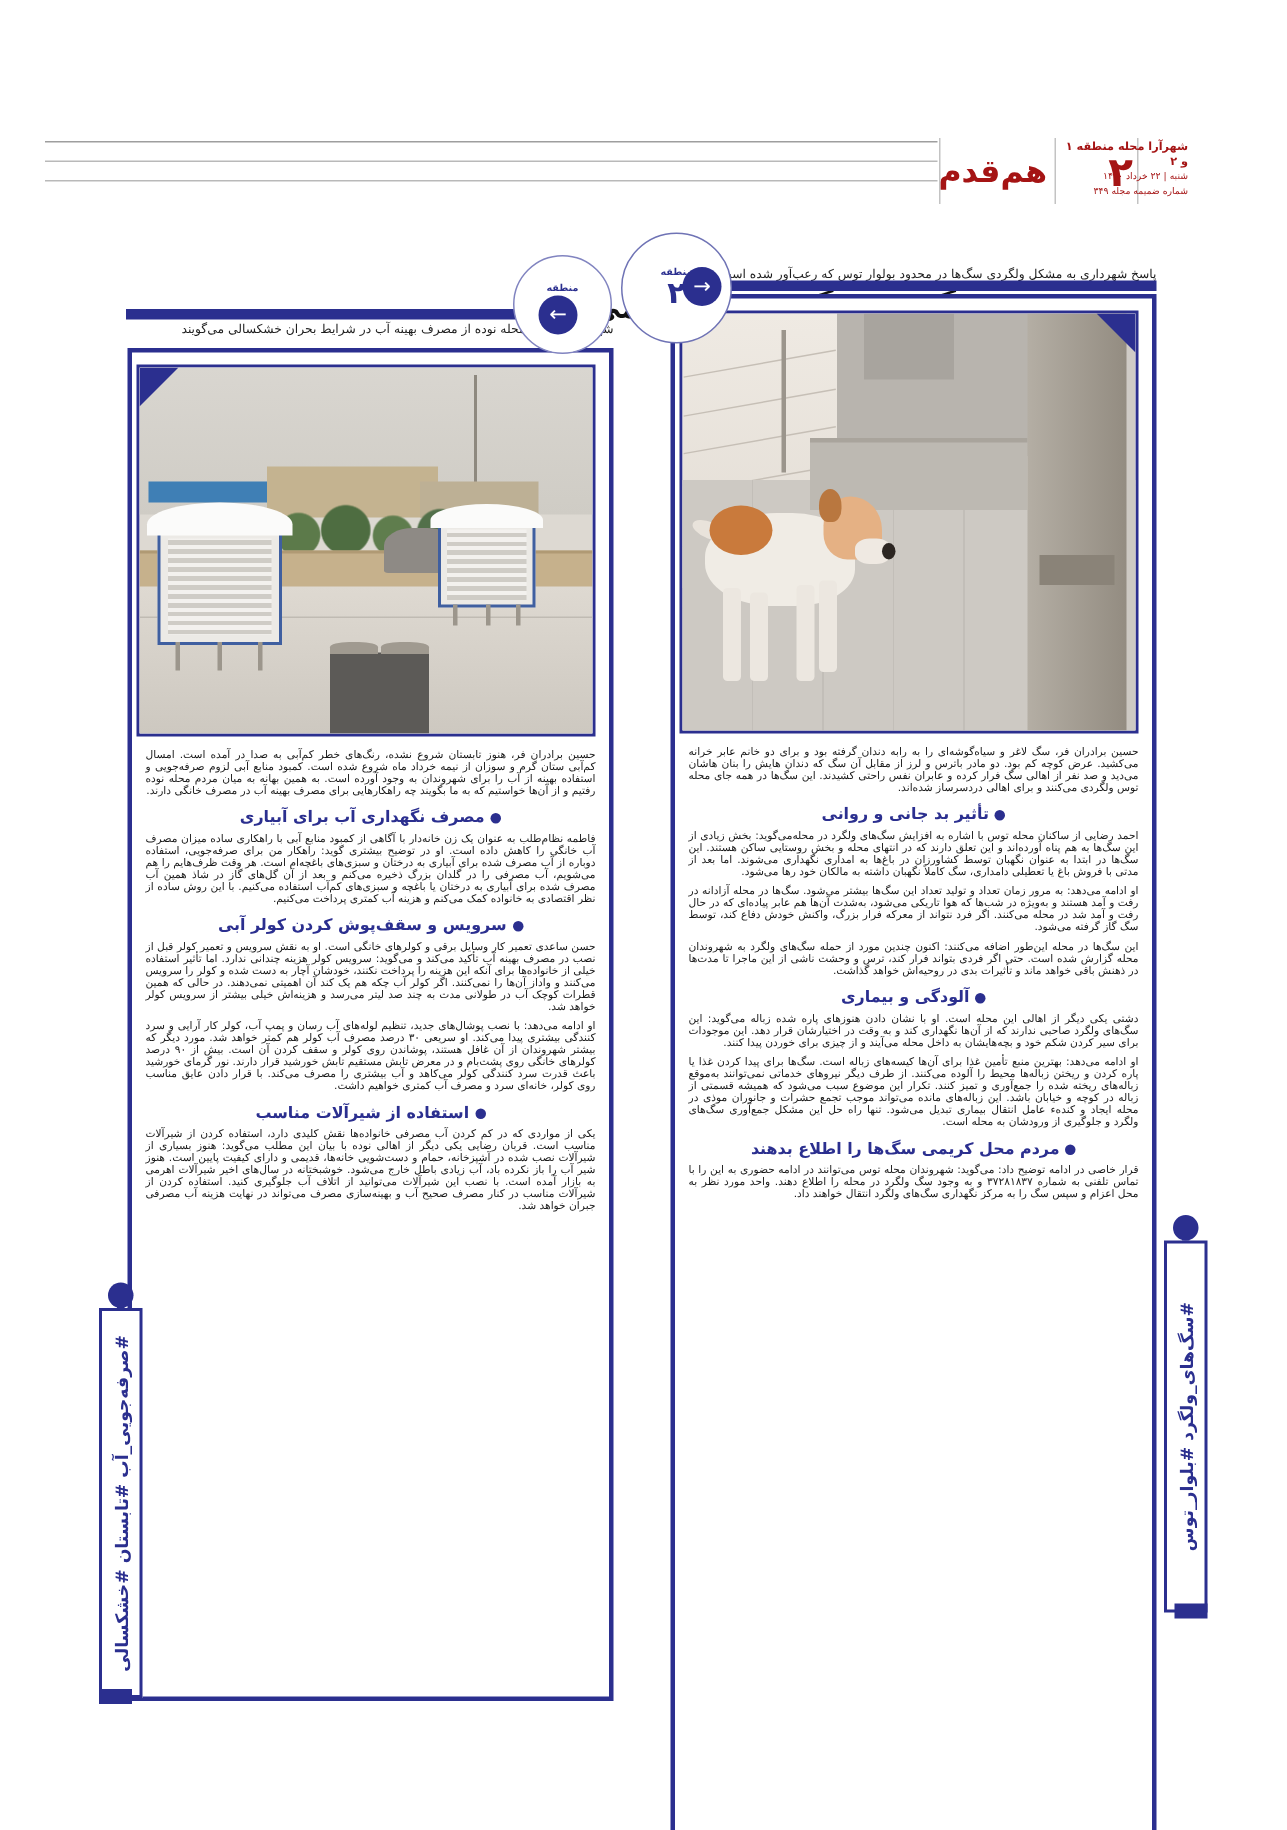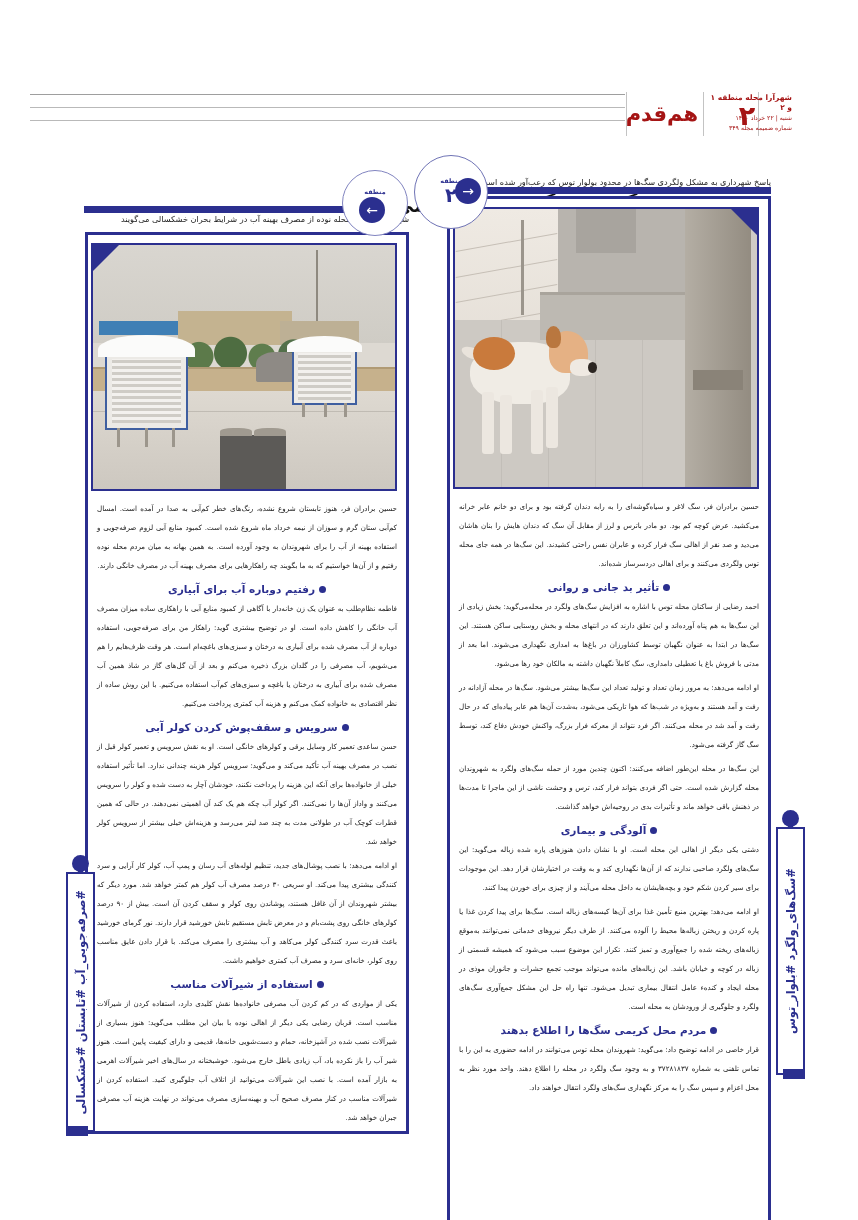--- a/index.html
+++ b/index.html
@@ -110,21 +110,21 @@
   .cooler .legs i:nth-child(1){left:4%;}
   .cooler .legs i:nth-child(2){left:48%;}
   .cooler .legs i:nth-child(3){right:4%;}
   .c1{left:4%;top:44%;width:26%;height:30%;}
   .c2{left:66%;top:42%;width:20%;height:22%;}
   .barrels{position:absolute;left:42%;bottom:0;width:22%;height:22%;background:#5c5a57;}
   .barrels:before{content:"";position:absolute;left:0;top:-14%;width:48%;height:16%;background:#a09a90;border-radius:40% 40% 0 0;}
   .barrels:after{content:"";position:absolute;right:0;top:-14%;width:48%;height:16%;background:#a09a90;border-radius:40% 40% 0 0;}
   .tarp{position:absolute;left:54%;top:44%;width:16%;height:12%;background:#8e8a85;border-radius:40% 40% 6% 6%;}
   .ptxt{
-    font-size:7.1px;line-height:19px;text-align:justify;color:#191919;
+    font-size:7.1px;line-height:8px;text-align:justify;color:#191919;
     margin:0 0 5px 0;direction:rtl;letter-spacing:-.18px;
   }
   .ptxt.first{text-indent:0;}
   .subhead{
     display:flex;align-items:center;gap:4px;direction:rtl;justify-content:flex-start;
     color:#2b2f8f;font-weight:bold;font-size:10.6px;margin:8px 0 4px 0;
     width:100%;
   }
   .subhead .dot{width:7px;height:7px;border-radius:50%;background:#2b2f8f;flex:0 0 auto;}
   .subhead .txt{white-space:nowrap;}
@@ -308,21 +308,21 @@
             </div>
           <div class="barrels"></div>
         </div>
         <div class="corner corner-tl"></div>
       </div>
 
       <p class="ptxt first" style="margin-top:8px">حسین برادران فر، هنوز تابستان شروع نشده، رنگ‌های خطر کم‌آبی به صدا در آمده است. امسال کم‌آبی ستان گرم و سوزان از نیمه خرداد ماه شروع شده است. کمبود منابع آبی لزوم صرفه‌جویی و استفاده بهینه از آب را برای شهروندان به وجود آورده است. به همین بهانه به میان مردم محله نوده رفتیم و از آن‌ها خواستیم که به ما بگویند چه راهکارهایی برای مصرف بهینه آب در مصرف خانگی دارند.</p>
 
       <div class="subhead center">
         <span class="dot"></span>
-        <span class="txt">رفتیم دوباره آب برای آبیاری</span>
+        <span class="txt">مصرف نگهداری آب برای آبیاری</span>
       </div>
       <p class="ptxt">فاطمه نظام‌طلب به عنوان یک زن خانه‌دار با آگاهی از کمبود منابع آبی با راهکاری ساده میزان مصرف آب خانگی را کاهش داده است. او در توضیح بیشتری گوید: راهکار من برای صرفه‌جویی، استفاده دوباره از آب مصرف شده برای آبیاری به درختان و سبزی‌های باغچه‌ام است. هر وقت ظرف‌هایم را هم می‌شویم، آب مصرفی را در گلدان بزرگ ذخیره می‌کنم و بعد از آن گل‌های گاز در شاذ همین آب مصرف شده برای آبیاری به درختان یا باغچه و سبزی‌های کم‌آب استفاده می‌کنیم. با این روش ساده از نظر اقتصادی به خانواده کمک می‌کنم و هزینه آب کمتری پرداخت می‌کنیم.</p>
 
       <div class="subhead center">
         <span class="dot"></span>
         <span class="txt">سرویس و سقف‌پوش کردن کولر آبی</span>
       </div>
       <p class="ptxt">حسن ساعدی تعمیر کار وسایل برقی و کولرهای خانگی است. او به نقش سرویس و تعمیر کولر قبل از نصب در مصرف بهینه آب تأکید می‌کند و می‌گوید: سرویس کولر هزینه چندانی ندارد. اما تأثیر استفاده خیلی از خانواده‌ها برای آنکه این هزینه را پرداخت نکنند، خودشان آچار به دست شده و کولر را سرویس می‌کنند و واداز آن‌ها را نمی‌کنند. اگر کولر آب چکه هم یک کند آن اهمیتی نمی‌دهند. در حالی که همین قطرات کوچک آب در طولانی مدت به چند صد لیتر می‌رسد و هزینه‌اش خیلی بیشتر از سرویس کولر خواهد شد.</p>
       <p class="ptxt">او ادامه می‌دهد: با نصب پوشال‌های جدید، تنظیم لوله‌های آب رسان و پمپ آب، کولر کار آرایی و سرد کنندگی بیشتری پیدا می‌کند. او سریعی ۳۰ درصد مصرف آب کولر هم کمتر خواهد شد. مورد دیگر که بیشتر شهروندان از آن غافل هستند، پوشاندن روی کولر و سقف کردن آن است. بیش از ۹۰ درصد کولرهای خانگی روی پشت‌بام و در معرض تابش مستقیم تابش خورشید قرار دارند. نور گرمای خورشید باعث قدرت سرد کنندگی کولر می‌کاهد و آب بیشتری را مصرف می‌کند. با قرار دادن عایق مناسب روی کولر، خانه‌ای سرد و مصرف آب کمتری خواهیم داشت.</p>
 

